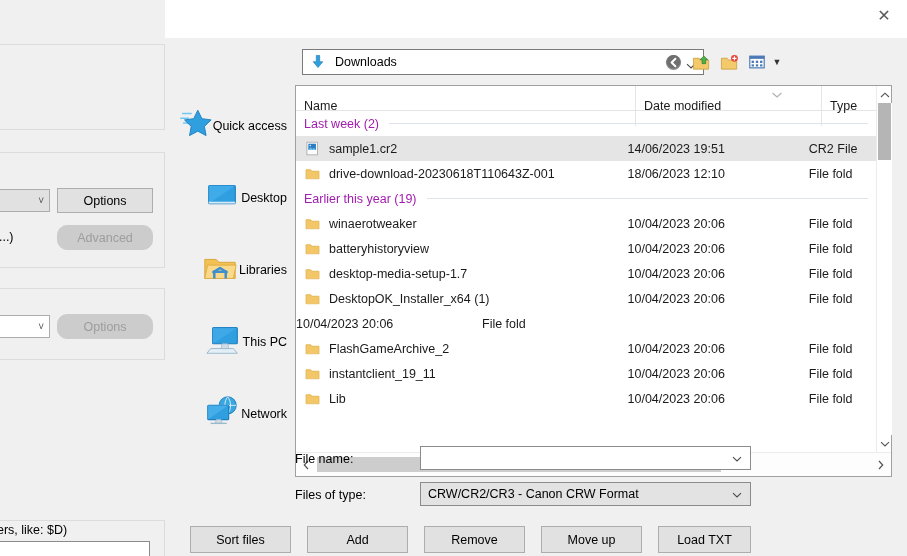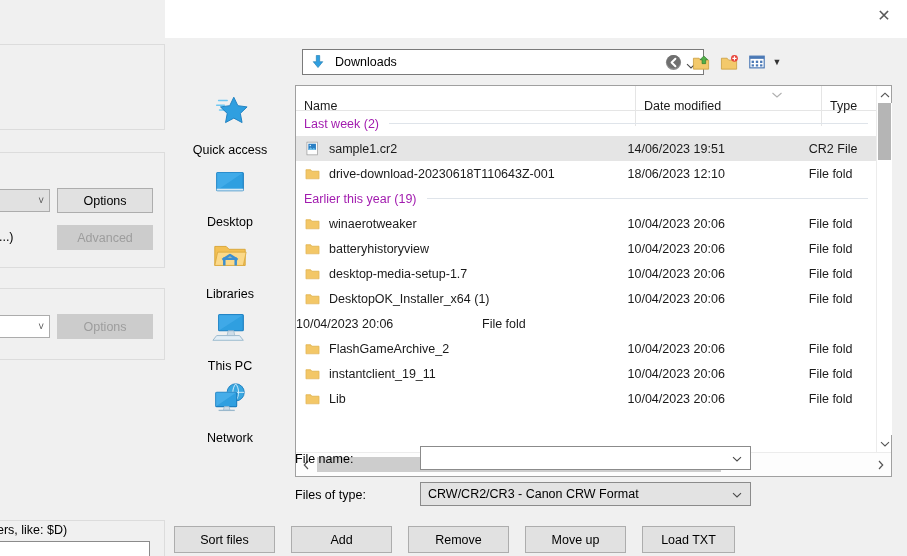--- a/index.html
+++ b/index.html
@@ -37,21 +37,21 @@
     justify-content: flex-end; padding-right: 5px;
   }
   .bg-combo.white { background: #ffffff; }
   .bg-combo .chev { color: #555; font-size: 10px; }
   .bg-btn {
     position: absolute; height: 25px; border: 1px solid #adadad;
     background: #e1e1e1; color: #000; font-size: 12.5px;
     display: flex; align-items: center; justify-content: center;
     font-family: "Liberation Sans", sans-serif;
   }
-  .bg-btn.disabled { color: #9d9d9d; background: #cccccc; border-color: #cccccc; }
+  .bg-btn.disabled { color: #9d9d9d; background: #cccccc; border-color: #cccccc; border-radius: 10px; }
   .bg-input {
     position: absolute; border: 1px solid #8b8b8b; background: #ffffff;
   }
   .bg-legend {
     position: absolute; font-size: 12.5px; color: #000; background: #f0f0f0;
     padding: 0 3px; white-space: nowrap;
   }
 
   
   .dialog {
@@ -96,21 +96,21 @@
   .tb-btn svg { display: block; }
   .tb-chev { width: 12px; height: 20px; display: flex; align-items: center; justify-content: center; color: #333; font-size: 9px; margin-left: -3px; }
 
   
   .places {
     position: absolute; left: 8px; top: 47px; width: 114px; height: 392px;
     background: #f0f0f0;
   }
   .place {
     width: 114px; height: 72px;
-    display: flex; flex-direction: column; align-items: center; justify-content: space-between;
+    display: flex; flex-direction: row; align-items: center; justify-content: flex-end;
     padding-top: 6px;
   }
   .place .picon { height: 40px; display: flex; align-items: center; justify-content: center; }
   .place .plabel { font-size: 12.5px; color: #000; margin-top: 3px; }
 
   
   .filelist {
     position: absolute; left: 130px; top: 47px; width: 597px; height: 392px;
     background: #ffffff; border: 1px solid #a0a0a0;
   }
@@ -170,20 +170,21 @@
   .fld-combo.gray { background: #e3e3e3; }
   .fld-combo .chev { position: absolute; right: 8px; top: 50%; transform: translateY(-50%); width: 10px; height: 10px; }
 
   
   .btnbar { position: absolute; left: 9px; top: 488px; width: 730px; height: 40px; }
   .dlg-btn {
     position: absolute; top: 0; height: 27px; background: #e1e1e1;
     border: 1px solid #adadad; font-size: 12.5px; color: #000;
     display: flex; align-items: center; justify-content: center;
     font-family: "Liberation Sans", sans-serif;
+    margin-left: 16px;
   }
 
   svg { shape-rendering: geometricPrecision; }
 </style>
 </head>
 <body>
 
 <div id="root">
 
   <div class="bg-window">

